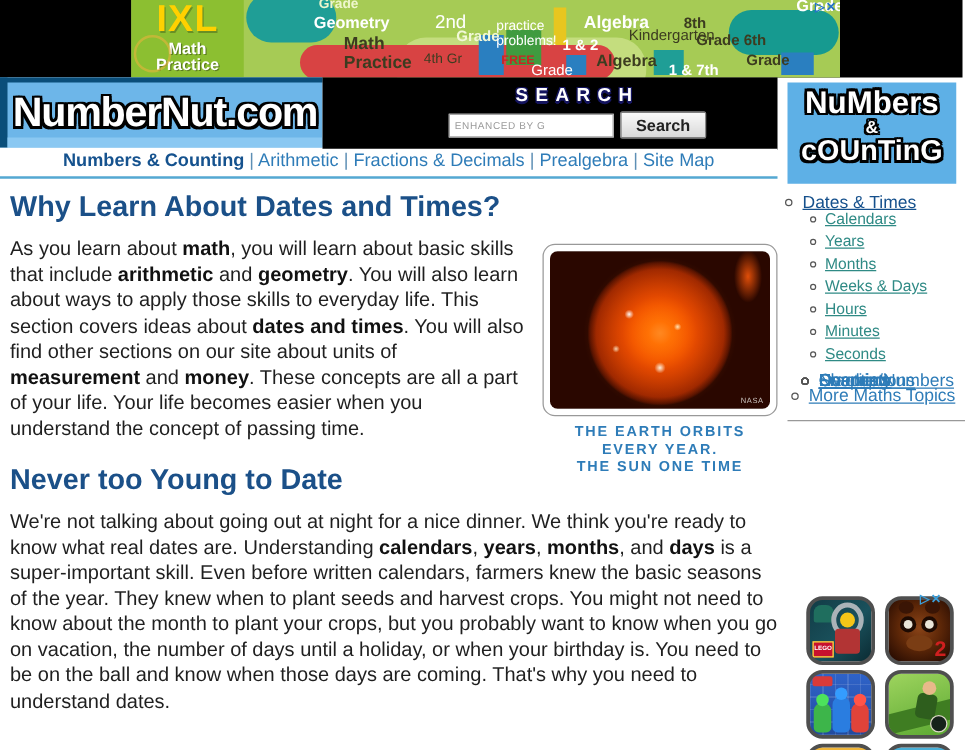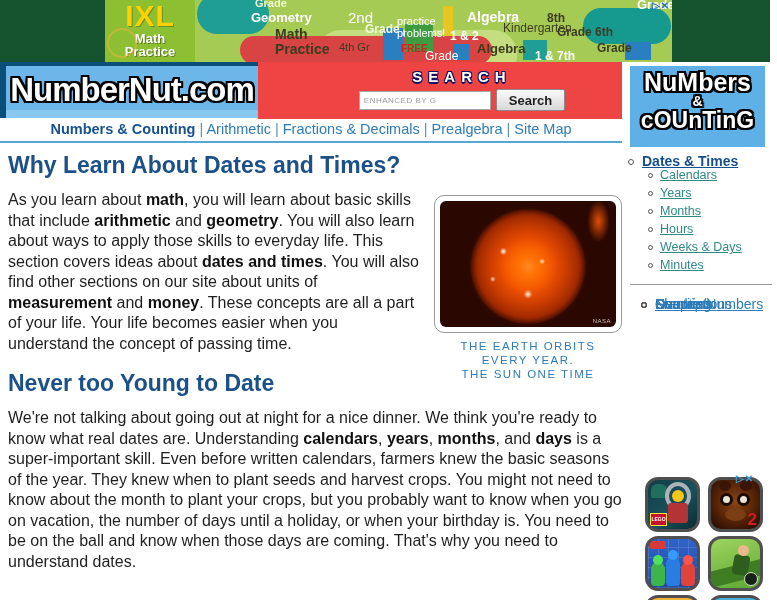--- a/index.html
+++ b/index.html
@@ -1,20 +1,20 @@
 <!DOCTYPE html>
 <html><head>
 <meta charset="utf-8">
 <style>
   * { box-sizing: border-box; margin: 0; padding: 0; }
   body { font-family: "Liberation Sans", sans-serif; background: #fff; }
   .page { position: relative; width: 777px; height: 600px; overflow: hidden; background: #fff; }
 
   
-  .topbar { position: absolute; left: 0; top: 0; width: 770px; height: 62px; background: #14532d; }
+  .topbar { position: absolute; left: 0; top: 0; width: 770px; height: 62px; background: #000000; }
   .top-ad { position: absolute; left: 105px; top: 0; width: 567px; height: 62px; background: #a6cb55; overflow: hidden; cursor: pointer; }
   .ixl-block { position: absolute; left: 0; top: 0; width: 90px; height: 62px; background: #8cbf31; text-align: center; }
   .ixl-brand { font-size: 30px; font-weight: bold; letter-spacing: 1px; line-height: 32px; color: #ffd100; text-shadow: 1px 1px 0 rgba(0,0,0,.25); }
   .ixl-sub { width: 74px; margin: 0 auto; font-size: 13px; font-weight: bold; color: #fff; line-height: 13px; text-shadow: 1px 1px 0 rgba(0,0,0,.35); }
   .ixl-ring { position: absolute; left: 2px; top: 28px; width: 30px; height: 30px; border: 2px solid rgba(230,180,60,.6); border-radius: 50%; }
   .adshape { position: absolute; }
   .s-teal1 { left: 92px; top: -6px; width: 72px; height: 40px; background: #1f9e96; border-radius: 20px; }
   .s-teal2 { left: 478px; top: 8px; width: 88px; height: 36px; background: #169a90; border-radius: 18px; }
   .s-teal3 { left: 418px; top: 40px; width: 24px; height: 20px; background: #1f9e96; }
   .s-red1 { left: 135px; top: 36px; width: 252px; height: 28px; background: #d84343; border-radius: 14px; }
@@ -25,21 +25,21 @@
   .s-yellow1 { left: 338px; top: 6px; width: 10px; height: 30px; background: #e8c61f; }
   .s-paleblob { left: 212px; top: 30px; width: 200px; height: 50px; background: rgba(220,236,160,.55); border-radius: 24px; }
   .adword { position: absolute; line-height: 1.05; white-space: normal; }
   .adchoices { position: absolute; right: 2px; top: 0; font-size: 10px; font-weight: bold; color: #2573c8; letter-spacing: 1px; cursor: pointer; }
 
   
   .logo-block { position: absolute; left: 0; top: 62px; width: 258px; height: 56px; background: #6db6e9; border-left: 6px solid #0a4e7a; border-top: 4px solid #0a4e7a; }
   .logo-block::after { content: ""; position: absolute; left: 0; bottom: 0; width: 100%; height: 8px; background: #8ac8f2; }
   .site-logo { margin-top: 5px; text-align: center; font-size: 33px; font-weight: bold; letter-spacing: -1px; color: #fff;
     text-shadow: -2px -2px 0 #000, 2px -2px 0 #000, -2px 2px 0 #000, 2px 2px 0 #000, -2px 0 0 #000, 2px 0 0 #000, 0 -2px 0 #000, 0 2px 0 #000; cursor: pointer; }
-  .search-block { position: absolute; left: 258px; top: 62px; width: 364px; height: 58px; background: #ef4444; text-align: center; padding-left: 44px; }
+  .search-block { position: absolute; left: 258px; top: 62px; width: 364px; height: 58px; background: #000000; text-align: center; padding-left: 44px; }
   .search-title { margin-top: 6px; display: inline-block; font-size: 15px; font-weight: bold; letter-spacing: 6px; color: #fff;
     text-shadow: -1px -1px 0 #14145e, 1px -1px 0 #14145e, -1px 1px 0 #14145e, 1px 1px 0 #14145e, 0 2px 0 #14145e; }
   .search-row { display: flex; justify-content: center; align-items: center; gap: 5px; margin-top: 3px; }
   .search-input { width: 132px; height: 19px; border: 1px solid #a5a5a5; font-size: 9px; padding: 0 4px; color: #333; }
   .search-input::placeholder { color: #9a9a9a; font-size: 8px; letter-spacing: .5px; }
   .search-btn { height: 22px; padding: 0 12px; font-size: 13px; font-weight: bold; color: #222; background: linear-gradient(#fafafa, #d8d8d8); border: 1px solid #8a8a8a; border-radius: 2px; cursor: pointer; font-family: "Liberation Sans", sans-serif; }
   .side-logo { position: absolute; left: 630px; top: 66px; width: 135px; height: 81px; background: #5eb0e6; text-align: center; padding-top: 3px; }
   .side-logo div { color: #fff; font-weight: bold;
     text-shadow: -2px -2px 0 #000, 2px -2px 0 #000, -2px 2px 0 #000, 2px 2px 0 #000, -2px 0 0 #000, 2px 0 0 #000, 0 -2px 0 #000, 0 2px 0 #000; }
   .sl1 { font-size: 25px; line-height: 26px; }
@@ -67,34 +67,34 @@
     background:
       radial-gradient(circle 5px at 36% 40%, rgba(255,255,255,.95), rgba(255,220,150,0) 75%),
       radial-gradient(circle 6px at 50% 74%, rgba(255,255,240,.9), rgba(255,220,150,0) 75%),
       radial-gradient(circle 4px at 58% 48%, rgba(255,240,200,.9), rgba(255,220,150,0) 75%),
       radial-gradient(circle 4px at 30% 62%, rgba(255,245,215,.8), rgba(255,220,150,0) 75%),
       radial-gradient(ellipse 16px 30px at 90% 16%, rgba(255,90,10,.85), rgba(120,20,0,0) 70%),
       radial-gradient(circle 72px at 50% 52%, rgba(255,100,0,.55), rgba(60,10,0,0) 85%),
       radial-gradient(circle 58px at 50% 52%, #ffb347 0%, #ff7d08 16%, #ef5400 38%, #d63d00 52%, #962300 88%, #511000 97%, #2a0700 100%),
       #120300; }
   .photo-credit { position: absolute; right: 5px; bottom: 3px; font-size: 6px; color: #c9c2bc; letter-spacing: .5px; }
-  .caption { margin-top: 6px; font-size: 11.5px; font-weight: normal; letter-spacing: 1.5px; color: #2e7cb8; line-height: 14px; }
+  .caption { margin-top: 6px; font-size: 11.5px; font-weight: bold; letter-spacing: 1.5px; color: #2e7cb8; line-height: 14px; }
 
   
   .sidebar { position: absolute; left: 628px; top: 149px; width: 149px; font-size: 14px; }
   .sidebar ul { list-style: none; margin-top: 4px; }
   .sidebar li { display: flex; align-items: baseline; }
   .sidebar li.main { padding-left: 5px; margin-bottom: 7px; font-size: 14px; line-height: 15px; }
   .sidebar li.sub { padding-left: 20px; margin-bottom: 5px; font-size: 12.5px; line-height: 13px; }
   .sidebar .bullet { flex: 0 0 auto; width: 6px; height: 6px; border: 1px solid #555; border-radius: 50%; margin-right: 8px; position: relative; top: -1px; }
   .sidebar li.sub .bullet { width: 5px; height: 5px; margin-right: 7px; }
   .sidebar a { text-decoration: underline; }
   .sidebar li.main a { color: #2e7cb8; }
   .sidebar li.sub a { color: #2f8a85; }
-  .sidebar li.main-active a { color: #15508c; font-weight: bold; }
+  .sidebar li.main-active a { color: #15508c; font-weight: normal; }
   .more-row { display: flex; align-items: baseline; padding-left: 5px; margin-top: 18px; font-size: 14px; }
   .more-row a { color: #2e7cb8; text-decoration: underline; }
   .side-divider { margin: 12px 0 0 2px; width: 142px; border: none; border-top: 1px solid #999; }
 
   
   .side-ad { position: absolute; left: 645px; top: 477px; width: 120px; }
   .icon-grid { display: grid; grid-template-columns: 55px 55px; gap: 4px 8px; }
   .gicon { width: 55px; height: 55px; border-radius: 13px; border: 3px solid #4f4f4f; position: relative; overflow: hidden; cursor: pointer; }
   .gi-lego { background: linear-gradient(135deg, #123c46, #1a515c 55%, #0b2b33); }
   .lego-ghost { position: absolute; left: 3px; top: 4px; width: 16px; height: 14px; background: #1f6e5e; border-radius: 6px 6px 2px 2px; }
@@ -244,35 +244,43 @@
         <li class="sub">
           <span class="bullet"></span>
           <a href="#">Years</a>
         </li>
         <li class="sub">
           <span class="bullet"></span>
           <a href="#">Months</a>
         </li>
         <li class="sub">
           <span class="bullet"></span>
+          <a href="#">Weeks &amp; Days</a>
+        </li>
+        <li class="sub">
+          <span class="bullet"></span>
           <a href="#">Hours</a>
         </li>
         <li class="sub">
           <span class="bullet"></span>
-          <a href="#">Weeks &amp; Days</a>
-        </li>
-        <li class="sub">
-          <span class="bullet"></span>
           <a href="#">Minutes</a>
         </li>
+        <li class="sub">
+          <span class="bullet"></span>
+          <a href="#">Seconds</a>
+        </li>
         <li class="main">
           <span class="bullet"></span>
           <a href="#">Fractions</a>
         </li>
       </ul>
+    <div class="more-row">
+      <span class="bullet"></span>
+      <a href="#">More Maths Topics</a>
+    </div>
     <hr class="side-divider">
   </div>
 
   <div class="side-adchoices">▷✕</div>
   <div class="side-ad">
     <div class="icon-grid">
       <div class="gicon gi-lego">
         <div class="lego-ghost"></div>
         <div class="lego-hood"></div>
         <div class="lego-head"></div>

